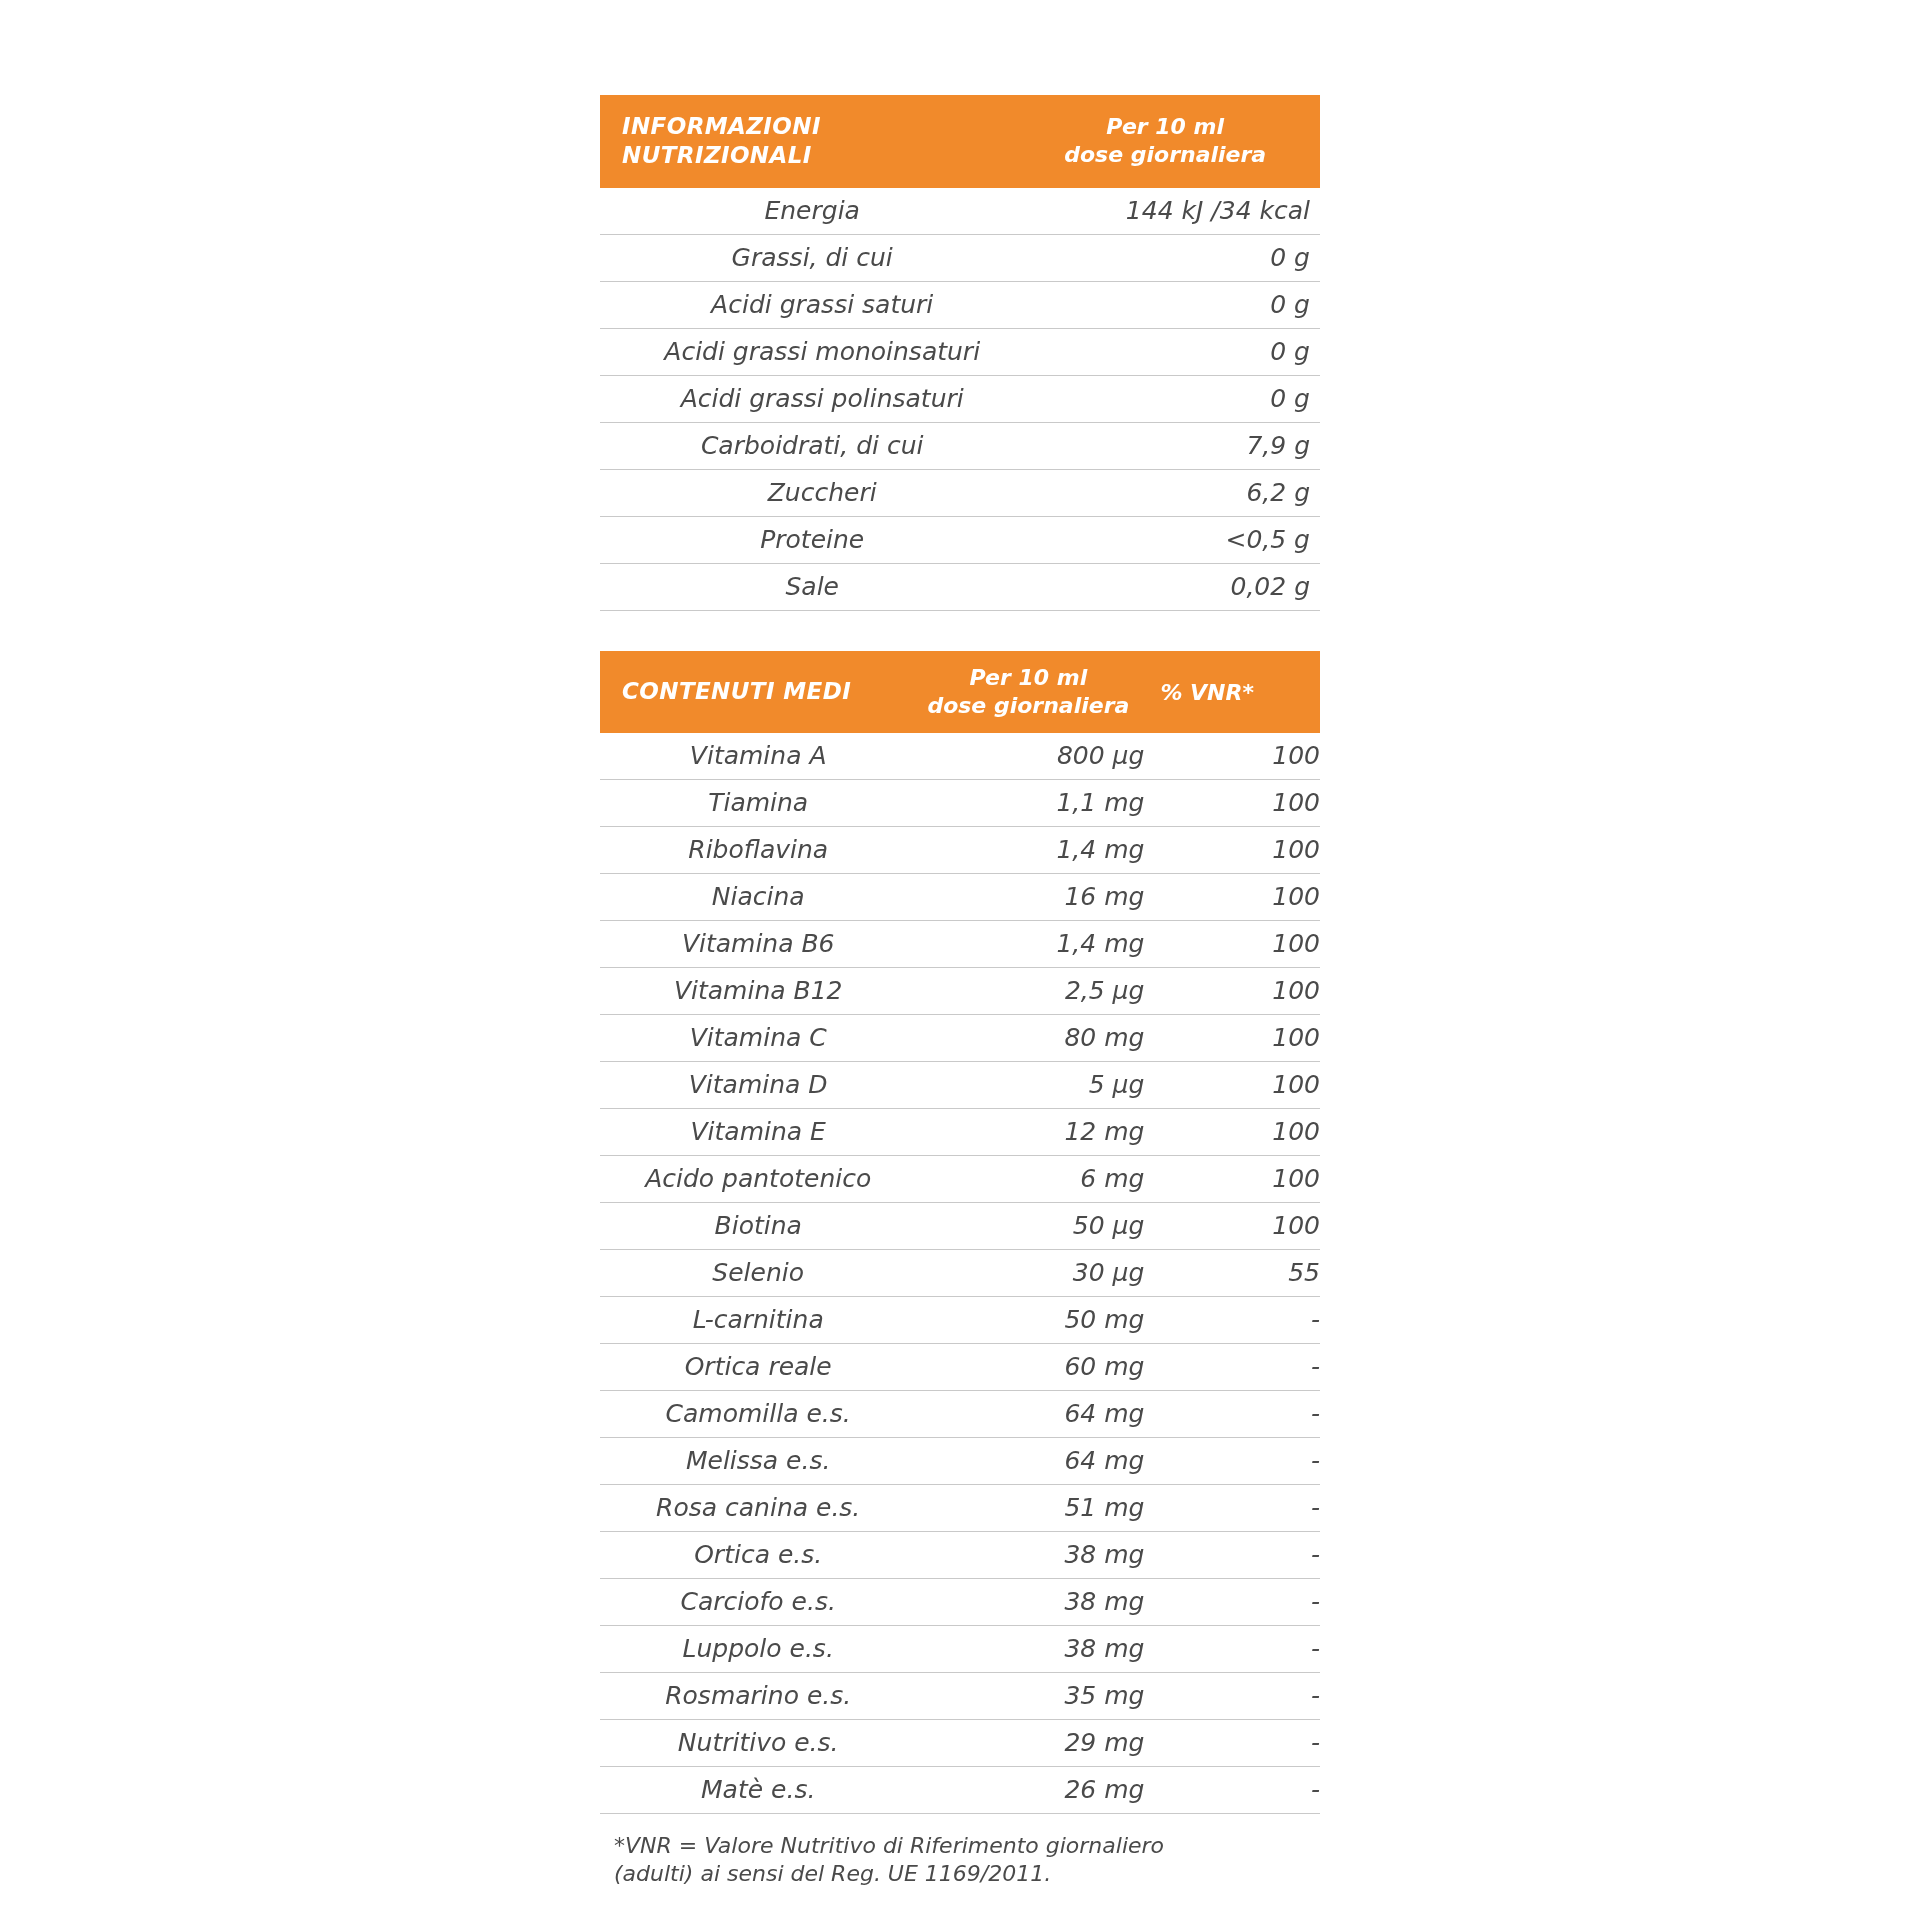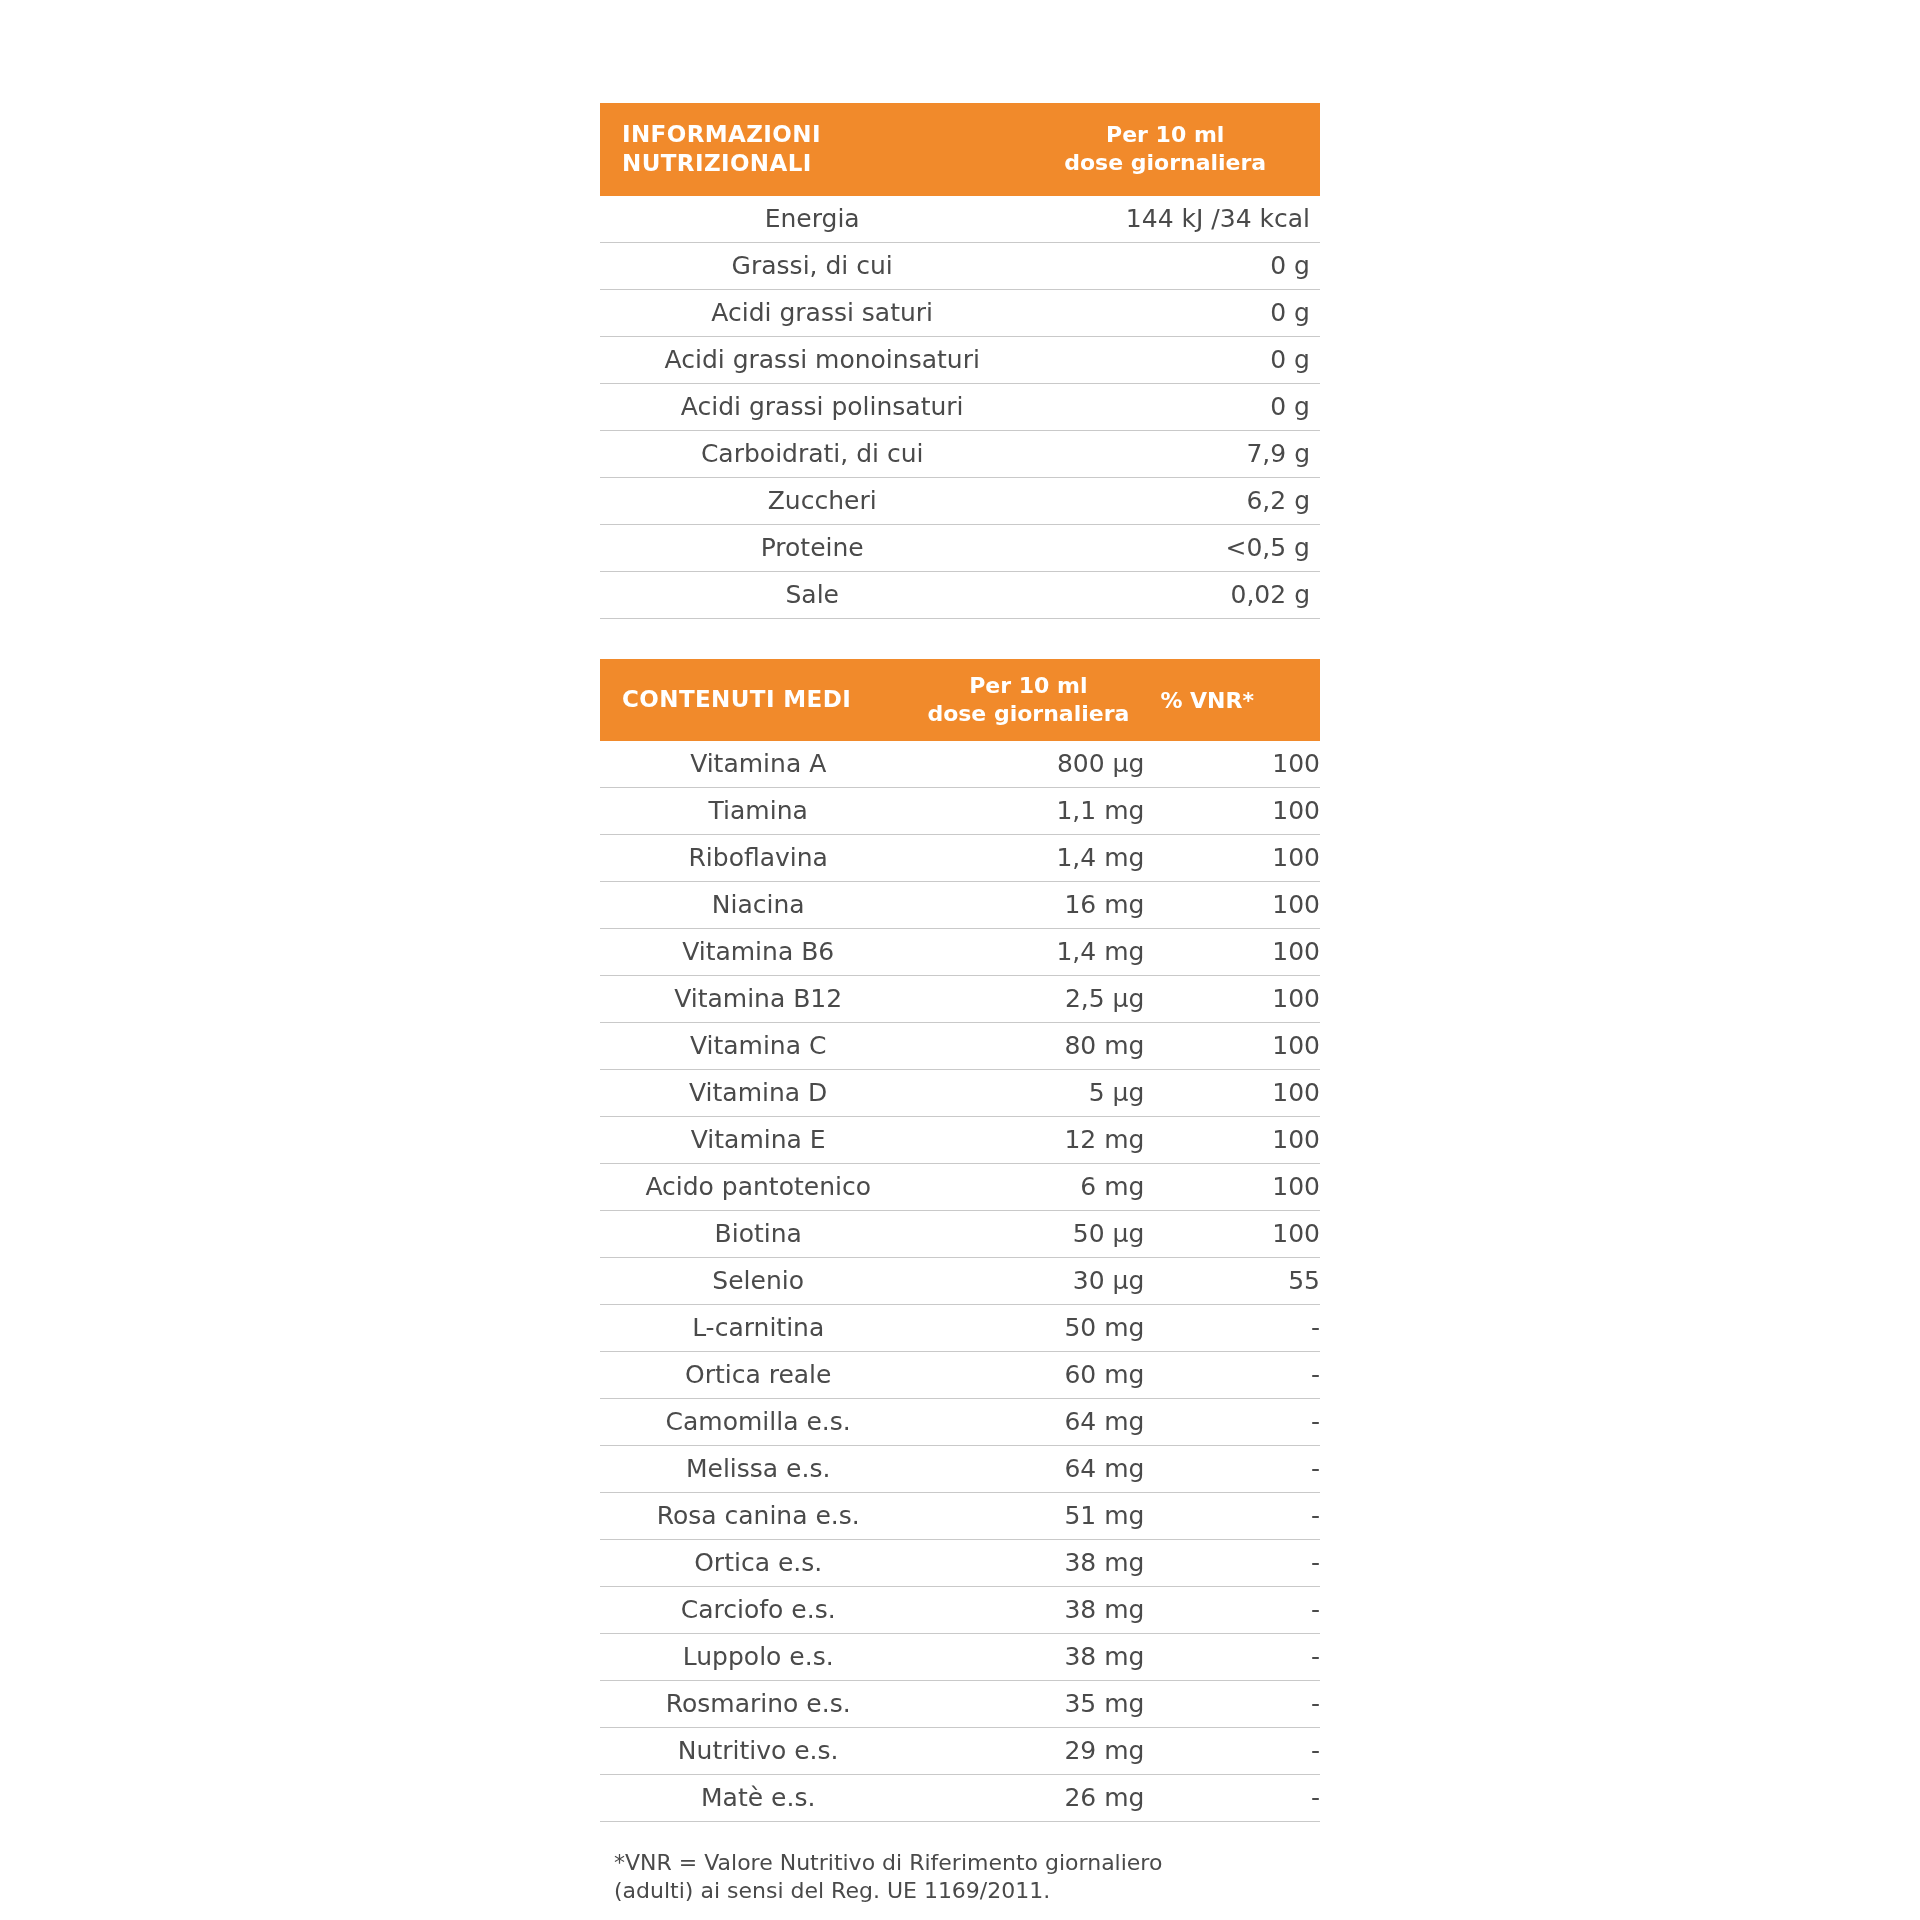--- a/index.html
+++ b/index.html
@@ -12,22 +12,23 @@
     height: 1920px;
     font-family: "DejaVu Sans", "Liberation Sans", sans-serif;
     color: #3a3a3a;
     position: relative;
     overflow: hidden;
   }
 
   .sheet {
     position: absolute;
     left: 600px;
-    top: 103px;
+    top: 95px;
     width: 720px;
+    font-style: italic;
   }
 
   table {
     border-collapse: collapse;
     width: 100%;
     table-layout: fixed;
   }
 
   
   .hdr-row td {
@@ -86,21 +87,21 @@
   }
   .data-row:last-child td {
     border-bottom: 1.6px solid #c9c9c9;
   }
 
   .gap {
     height: 40px;
   }
 
   .footnote {
-    margin-top: 27px;
+    margin-top: 18px;
     padding-left: 14px;
     padding-right: 4px;
     font-size: 22px;
     color: #4a4a4a;
     line-height: 1.26;
     text-align: justify;
     text-justify: inter-word;
   }
   .footnote p { margin: 0; }
 </style>

